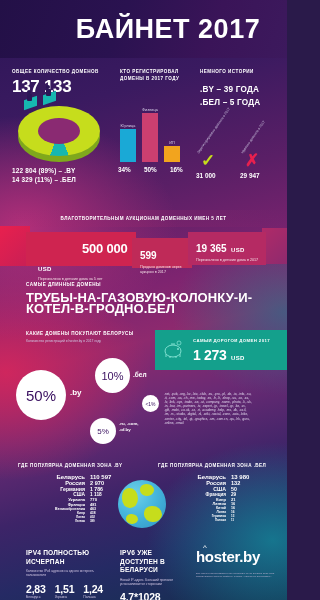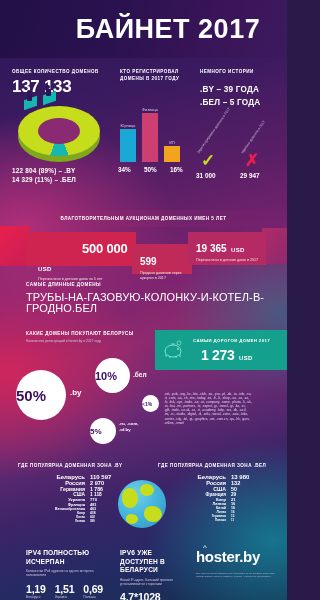--- a/index.html
+++ b/index.html
@@ -76,51 +76,51 @@
   .cross { font-size: 17px; color: #e8204e; font-weight: bold; line-height: 1; }
   .band {
     position: absolute; left: 0; top: 210px; width: 287px; height: 17px;
     display: flex; align-items: center; justify-content: center;
     background: linear-gradient(90deg, rgba(190,35,95,0.0) 0%, rgba(160,40,110,0.25) 50%, rgba(60,40,110,0.0) 100%);
   }
   .card {
     position: absolute; background: #d42a52; color: #fff;
   }
   .card.c1 { left: 26px; top: 232px; width: 110px; height: 34px; background: #cf2450; }
-  .card.c2 { left: 132px; top: 244px; width: 60px; height: 30px; background: #bf2a58; }
+  .card.c2 { left: 132px; top: 238px; width: 60px; height: 30px; background: #bf2a58; }
   .card.c3 { left: 188px; top: 232px; width: 78px; height: 33px; background: #b52a63; }
   .card-big { font-size: 13px; font-weight: bold; letter-spacing: -0.2px; margin-left: 44px; }
   .card-mid { font-size: 10px; font-weight: bold; }
   .card-sub { font-size: 3.7px; line-height: 5px; color: #f2dde5; margin-top: 2px; }
   .usd-sm { font-size: 6px; font-weight: bold; letter-spacing: 0.3px; }
   .ribbon-l {
     position: absolute; left: 0; top: 226px; width: 30px; height: 40px;
     background: linear-gradient(135deg, #e8204e 0%, #c81f55 100%);
   }
   .ribbon-r {
     position: absolute; left: 262px; top: 228px; width: 25px; height: 36px;
     background: linear-gradient(135deg, #b02a68 0%, #8e2a6e 100%);
   }
-  .dom-name { font-size: 11px; font-weight: normal; letter-spacing: 0.1px; line-height: 11px; }
+  .dom-name { font-size: 13px; font-weight: bold; letter-spacing: 0.1px; line-height: 11px; }
   .bubble {
     position: absolute; border-radius: 50%; background: #ffffff; color: #3a1060;
-    display: flex; align-items: center; 
-    font-weight: bold;
+    display: flex; align-items: center; justify-content: center;
+    font-weight: normal;
   }
   .bub-tag { position: absolute; font-size: 8px; font-weight: bold; color: #ffffff; }
   .tld-list {
     position: absolute; font-size: 3.1px; line-height: 4.1px; color: #e2d8ee;
     width: 88px; letter-spacing: 0.05px;
   }
   .teal-card {
     position: absolute; left: 155px; top: 330px; width: 132px; height: 40px;
     background: #14a08c;
   }
   .teal-title { font-size: 4.3px; font-weight: bold; letter-spacing: 0.4px; }
-  .teal-num { font-size: 14px; font-weight: bold; letter-spacing: -0.3px; margin-left: 8px; }
+  .teal-num { font-size: 14px; font-weight: bold; letter-spacing: -0.3px; }
   .zone-tbl { position: absolute; font-size: 0; }
   .zrow { display: flex; justify-content: flex-end; align-items: baseline; }
   .zname { text-align: right; font-weight: bold; color: #ffffff; }
   .zval { text-align: left; font-weight: bold; color: #ffffff; }
   .globe {
     position: absolute; border-radius: 50%;
     background: radial-gradient(circle at 35% 30%, #6fd0e8 0%, #46b6dd 45%, #2f93c4 100%);
     overflow: hidden;
   }
   .land { position: absolute; background: #c6dd1c; border-radius: 45% 55% 50% 50%; }
@@ -372,29 +372,29 @@
     <div class="land" style="left:22px;top:4px;width:14px;height:12px;"></div>
     <div class="land" style="left:26px;top:26px;width:18px;height:16px;"></div>
     <div class="land" style="left:8px;top:34px;width:12px;height:10px;"></div>
   </div>
 
   <div style="position:absolute;left:26px;top:549px;width:98px;">
     <div class="foot-title">IPV4 ПОЛНОСТЬЮ ИСЧЕРПАН</div>
     <div class="foot-sub" style="margin-top:3px;width:80px;">Количество IPv4 адресов на одного интернет-пользователя</div>
     <div style="display:flex;gap:9px;margin-top:5px;">
       <div>
-        <div class="foot-num">1,19</div>
+        <div class="foot-num">2,83</div>
         <div class="foot-cap">Беларусь</div>
       </div>
       <div>
         <div class="foot-num">1,51</div>
         <div class="foot-cap">Украина</div>
       </div>
       <div>
-        <div class="foot-num">0,69</div>
+        <div class="foot-num">1,24</div>
         <div class="foot-cap">Польша</div>
       </div>
     </div>
   </div>
 
   <div style="position:absolute;left:120px;top:549px;width:70px;">
     <div class="foot-title">IPV6 УЖЕ ДОСТУПЕН В БЕЛАРУСИ</div>
     <div class="foot-sub" style="margin-top:3px;width:62px;">Новый IP-адрес. Больший протокол устанавливается сторонами</div>
     <div class="foot-num" style="margin-top:5px;">4,7*1028</div>
 

